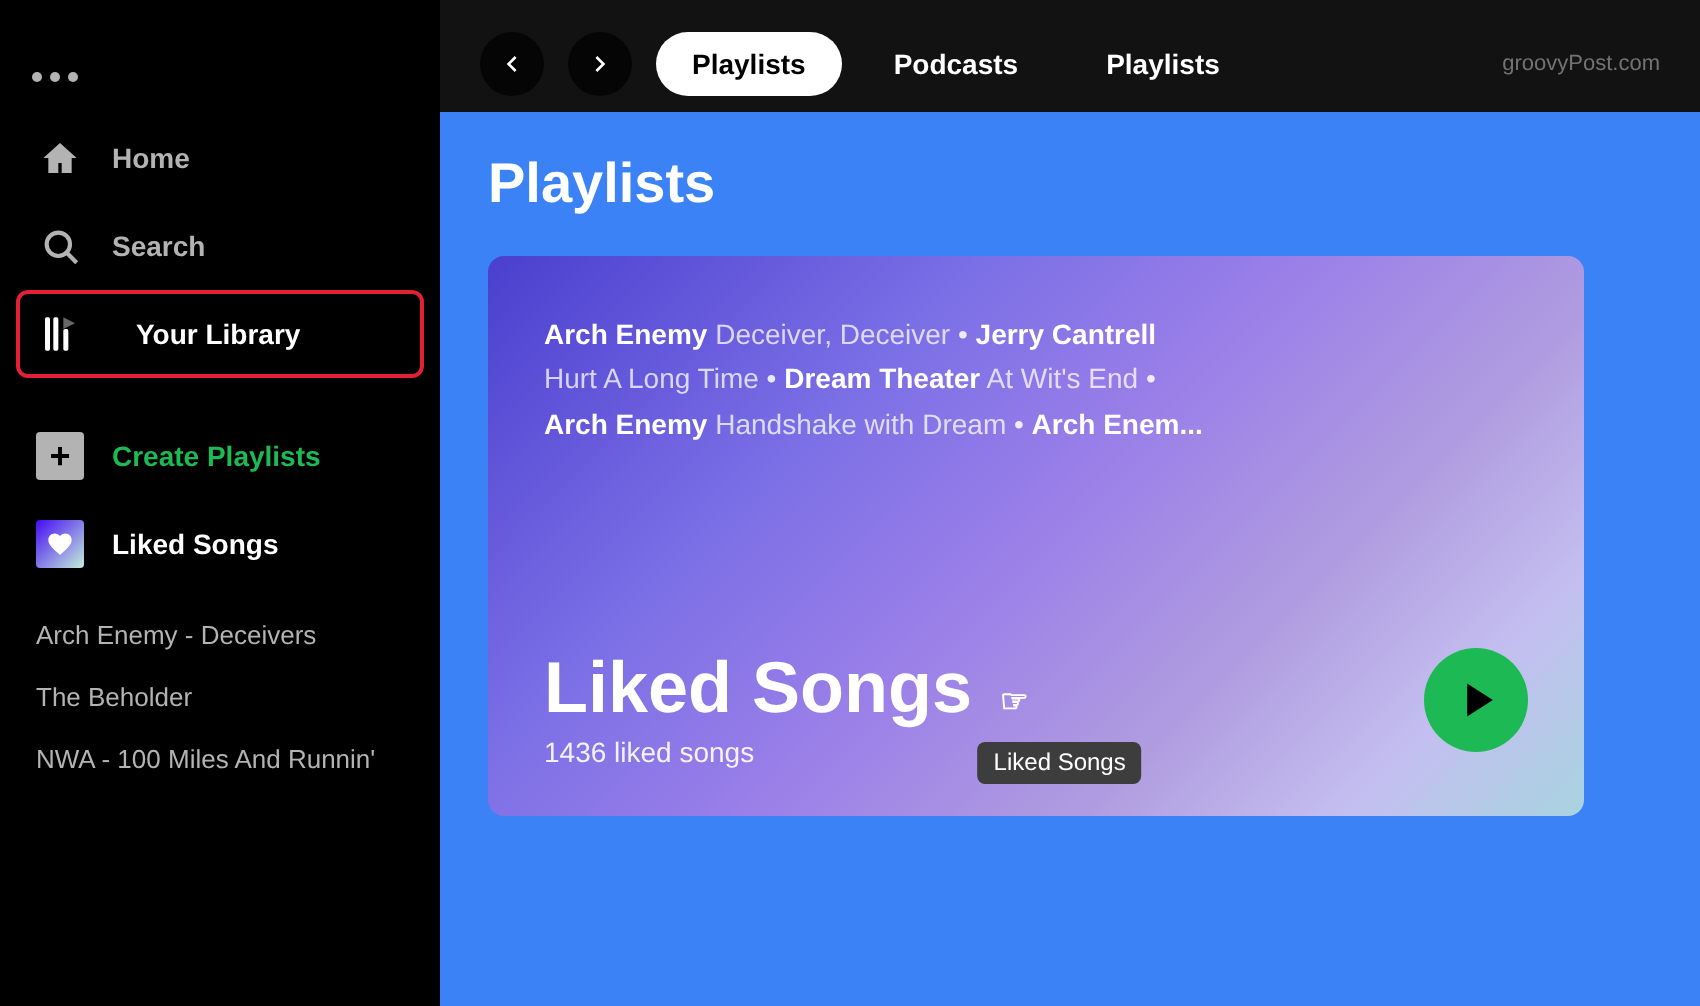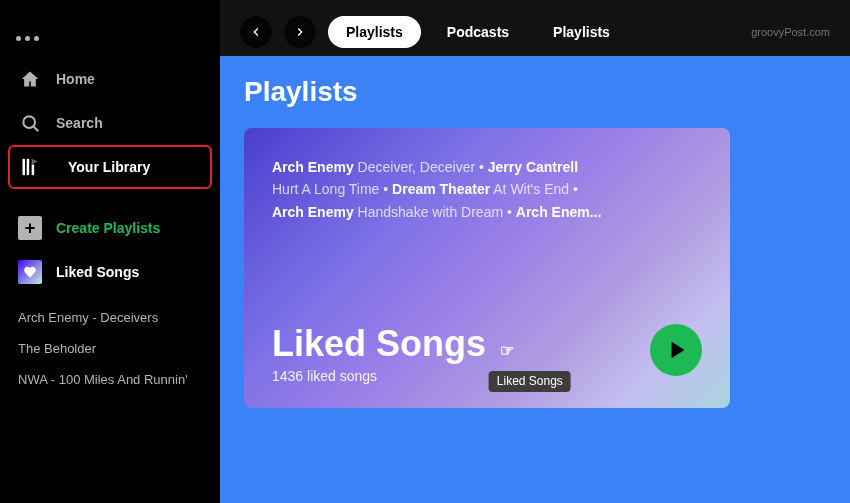--- a/index.html
+++ b/index.html
@@ -203,21 +203,21 @@
 
     .section-title {
       font-size: 28px;
       font-weight: 700;
       color: #fff;
       margin-bottom: 20px;
     }
 
     
     .liked-songs-card {
-      width: 486px;
+      width: 548px;
       min-height: 280px;
       border-radius: 8px;
       background: linear-gradient(135deg, #4a3fce 0%, #7b6fe6 30%, #9b80e8 50%, #b09de0 70%, #c4bef0 85%, #a8d4e0 100%);
       padding: 28px 28px 24px 28px;
       display: flex;
       flex-direction: column;
       justify-content: space-between;
       position: relative;
     }
 

